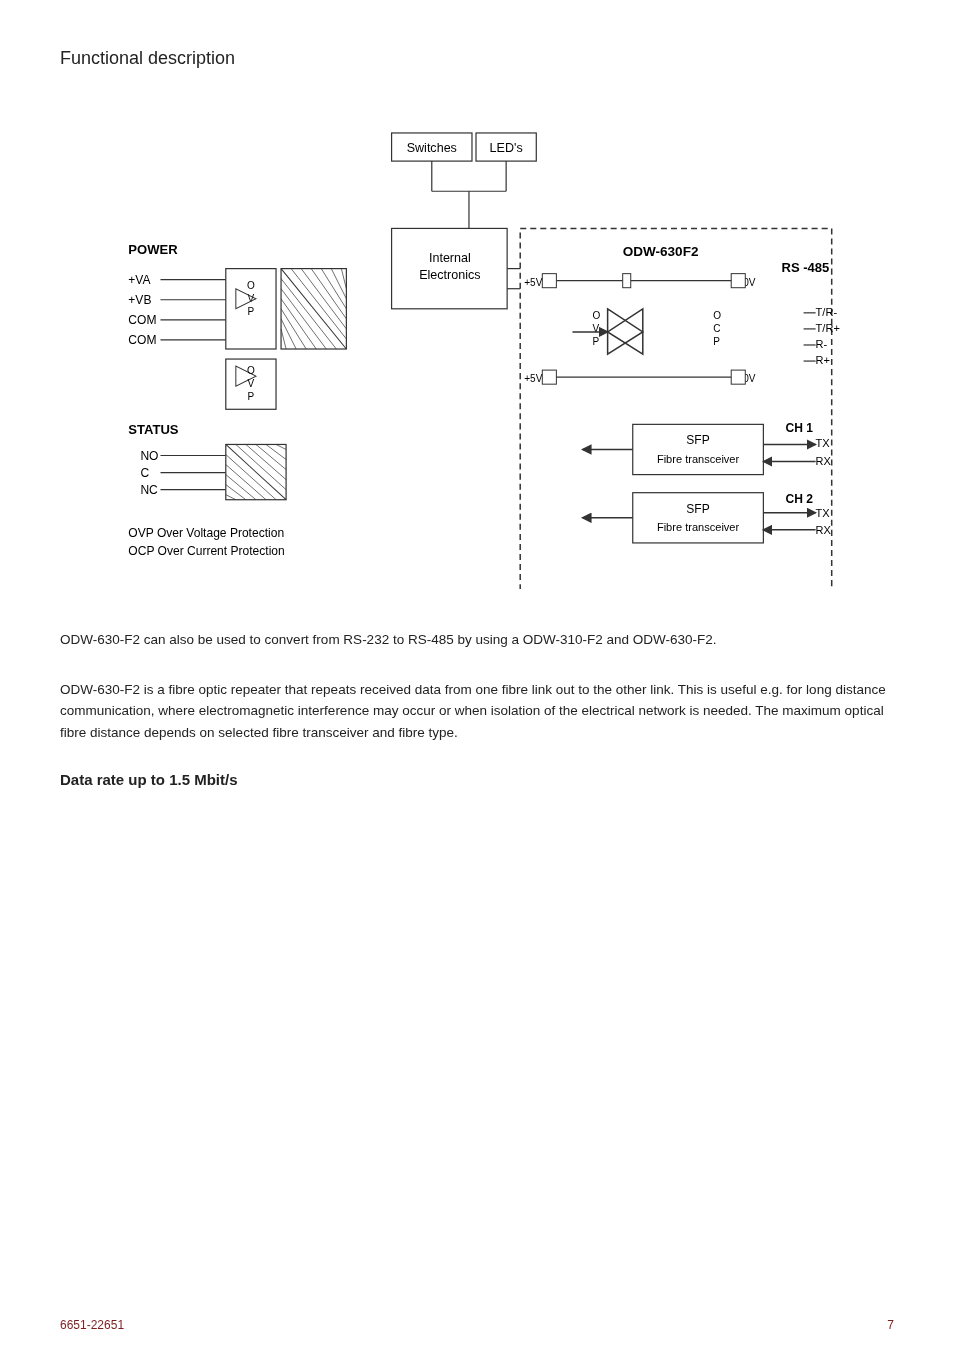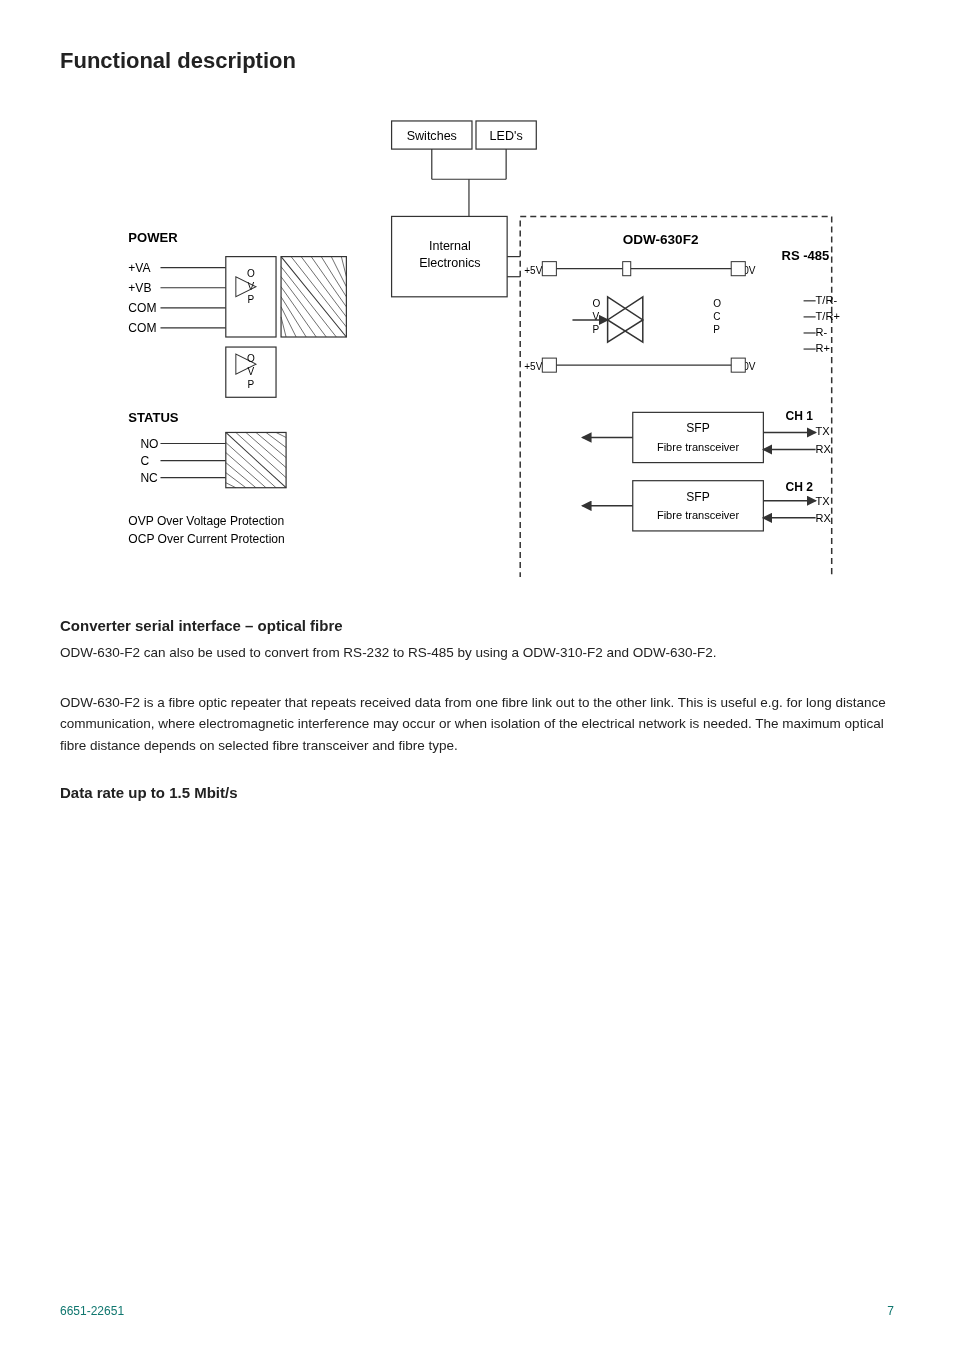--- a/index.html
+++ b/index.html
@@ -7,23 +7,23 @@
       background: #fff;
       font-family: Arial, Helvetica, sans-serif;
       font-size: 13px;
       color: #222;
       width: 954px;
       min-height: 1354px;
       padding: 48px 60px 48px 60px;
     }
 
     h1.page-title {
-      font-size: 22px;
-      font-weight: bold;
-      margin-bottom: 23px;
+      font-size: 18px;
+      font-weight: normal;
+      margin-bottom: 40px;
     }
 
     
     .diagram-container {
       position: relative;
       width: 100%;
       height: 480px;
       margin-bottom: 40px;
     }
 
@@ -43,27 +43,27 @@
     }
     .section p {
       font-size: 13.5px;
       line-height: 1.6;
       margin-bottom: 8px;
     }
 
     
     .page-footer {
       position: fixed;
-      bottom: 36px;
+      bottom: 22px;
       left: 60px;
       right: 60px;
       display: flex;
       justify-content: space-between;
       font-size: 12px;
-      color: #0f766e;
+      color: #7f1d1d;
     }
   </style>
 </head>
 <body>
 
 <h1 class="page-title">Functional description</h1>
 
 <div class="diagram-container">
   <svg class="diagram" viewBox="0 0 830 470" xmlns="http://www.w3.org/2000/svg" font-family="Arial, Helvetica, sans-serif" font-size="12">
 
@@ -237,21 +237,20 @@
     <text x="68" y="422" font-size="12">OVP   Over Voltage Protection</text>
     <text x="68" y="440" font-size="12">OCP   Over Current Protection</text>
 
     <line x1="445" y1="155" x2="458" y2="155" stroke="#333" stroke-width="1.2"></line>
     <line x1="445" y1="175" x2="458" y2="175" stroke="#333" stroke-width="1.2"></line>
 
   </svg>
 </div>
 
 <div class="section">
-  <h2>Converter serial interface – optical fibre</h2>
   <p>ODW-630-F2 can also be used to convert from RS-232 to RS-485 by using a ODW-310-F2 and ODW-630-F2.</p>
 </div>
 
 <div class="section">
   <p>ODW-630-F2 is a fibre optic repeater that repeats received data from one fibre link out to the other link. This is useful e.g. for long distance communication, where electromagnetic interference  may occur or when isolation of the electrical network is needed. The maximum optical fibre distance depends on selected fibre transceiver and fibre type.</p>
 </div>
 
 <div class="section">
   <h2>Data rate up to 1.5 Mbit/s</h2>
 </div>

